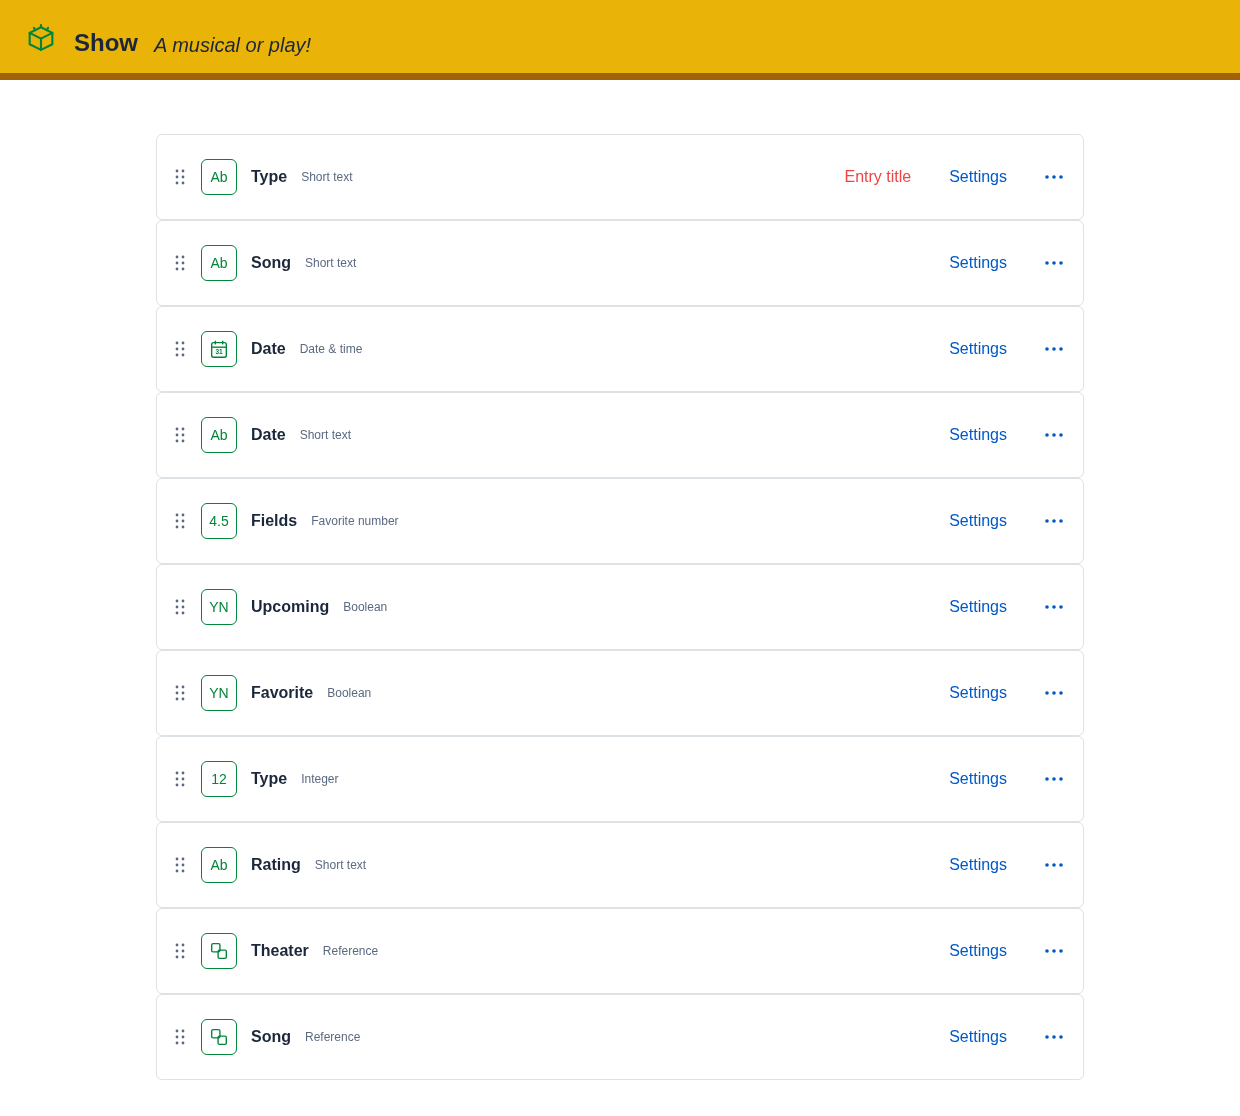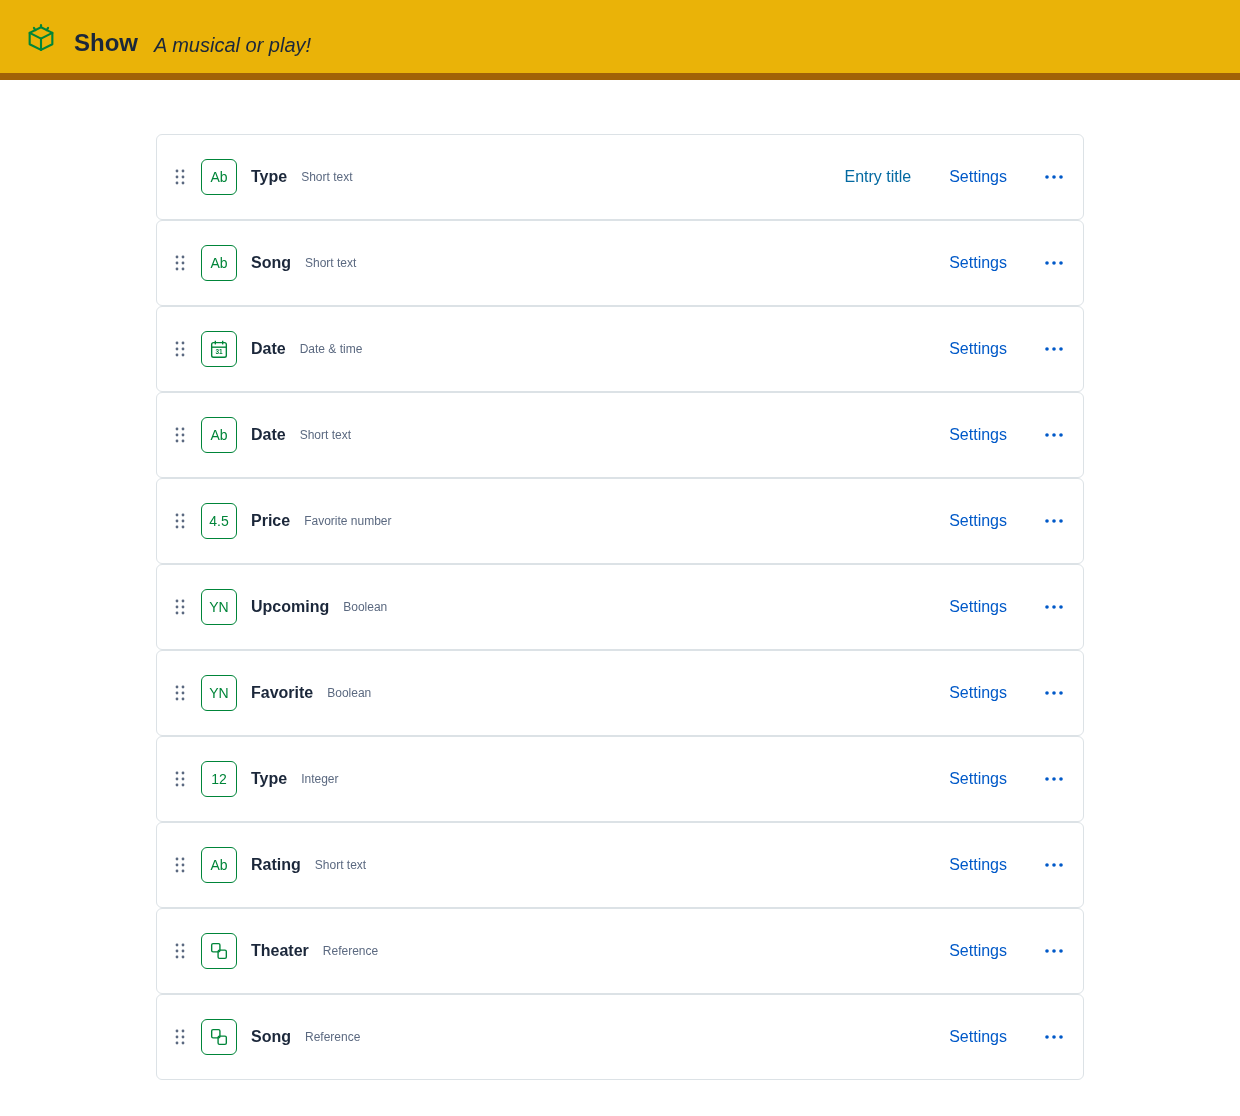--- a/index.html
+++ b/index.html
@@ -98,21 +98,21 @@
     }
     .field-type {
       font-size: 12px;
       color: #5b6980;
     }
     .spacer {
       flex: 1;
     }
     .entry-title {
       font-size: 16px;
-      color: #0369a1;
+      color: #ef4444;
     }
     .settings-link {
       font-size: 16px;
       color: #0059c8;
       cursor: pointer;
       margin-left: 24px;
     }
     .more-btn {
       color: #0059c8;
       cursor: pointer;
@@ -255,21 +255,21 @@
           <svg width="10" height="16" viewBox="0 0 10 16" fill="currentColor">
             <circle cx="2" cy="2" r="1.4"></circle>
             <circle cx="8" cy="2" r="1.4"></circle>
             <circle cx="2" cy="8" r="1.4"></circle>
             <circle cx="8" cy="8" r="1.4"></circle>
             <circle cx="2" cy="14" r="1.4"></circle>
             <circle cx="8" cy="14" r="1.4"></circle>
           </svg>
         </span>
         <span class="field-icon">4.5</span>
-        <span class="field-name">Price</span>
+        <span class="field-name">Fields</span>
         <span class="field-type">Favorite number</span>
         <span class="spacer"></span>
         <span class="settings-link">Settings</span>
         <span class="more-btn">
           <svg width="18" height="4" viewBox="0 0 18 4" fill="currentColor">
             <circle cx="2" cy="2" r="1.8"></circle>
             <circle cx="9" cy="2" r="1.8"></circle>
             <circle cx="16" cy="2" r="1.8"></circle>
           </svg>
         </span>

